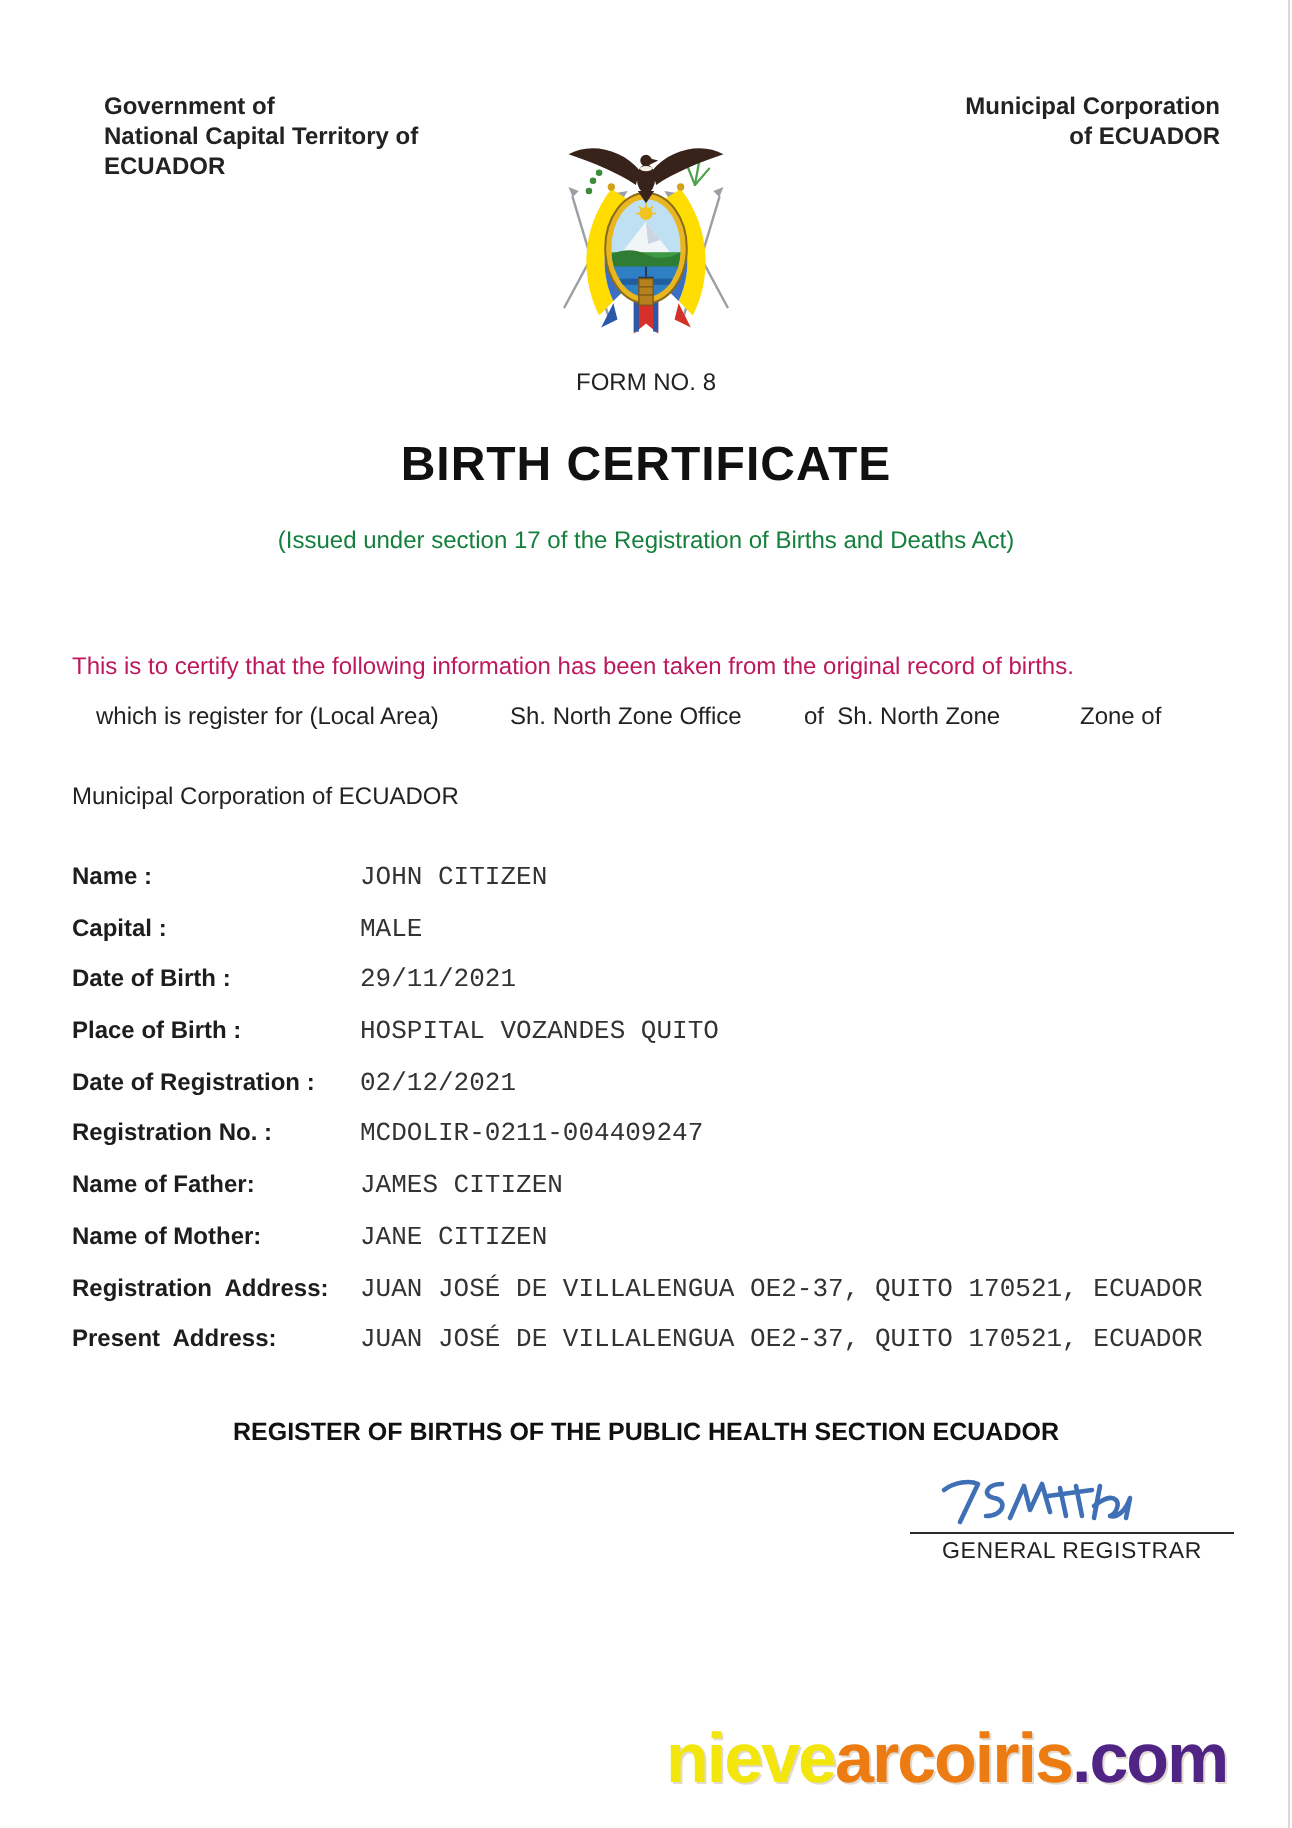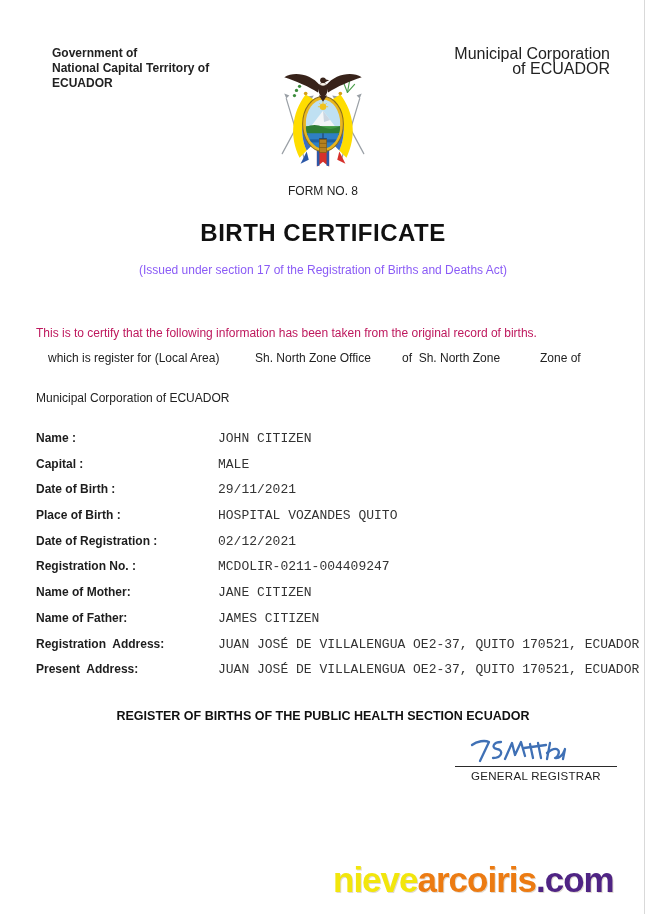--- a/index.html
+++ b/index.html
@@ -3,38 +3,38 @@
 <meta charset="utf-8">
 <style>
   html,body{margin:0;padding:0;background:#ffffff;}
   .page{
     position:relative;width:646px;height:914px;background:#ffffff;
     font-family:"Liberation Sans",sans-serif;color:#222;overflow:hidden;
   }
   .pre{white-space:pre;margin-left:12px;}
   
   .hdr-left{position:absolute;left:36px;top:46px;font-size:12px;font-weight:bold;line-height:15px;color:#222;margin-left:16px;}
-  .hdr-right{position:absolute;right:36px;top:46px;font-size:16px;font-weight:normal;line-height:15px;color:#222;text-align:right;}
+  .hdr-right{position:absolute;right:36px;top:46px;font-size:12px;font-weight:bold;line-height:15px;color:#222;text-align:right;}
   
   .emblem{position:absolute;left:272px;top:68px;width:102px;height:106px;}
   
   .form-no{position:absolute;left:0;top:184px;width:100%;text-align:center;font-size:12px;color:#222;}
   .title{position:absolute;left:0;top:219px;width:100%;text-align:center;font-size:24px;font-weight:bold;letter-spacing:.5px;color:#111;}
-  .subtitle{position:absolute;left:0;top:263px;width:100%;text-align:center;font-size:12px;color:#8b5cf6;}
+  .subtitle{position:absolute;left:0;top:263px;width:100%;text-align:center;font-size:12px;color:#15803d;}
   .certify{position:absolute;left:36px;top:306px;font-size:12px;color:#be185d;margin-top:20px;}
   .register-line{position:absolute;left:36px;top:351px;width:580px;height:16px;font-size:12px;color:#222;}
   .register-line span{position:absolute;top:0;}
   .rl-p1{left:0;}
   .rl-p2{left:207px;}
   .rl-p3{left:354px;}
   .rl-p4{left:492px;}
   .corporation{position:absolute;left:36px;top:391px;font-size:12px;color:#222;}
   
   .fields{position:absolute;left:36px;top:431px;width:580px;}
-  .frow{display:flex;height:25.7px;align-items:flex-start;gap:38px;}
+  .frow{display:flex;height:25.7px;align-items:flex-start;}
   .flabel{width:144px;font-size:12px;font-weight:bold;color:#1d1d1d;white-space:pre;flex:0 0 144px;}
   .fvalue{font-family:"Liberation Mono",monospace;font-size:13px;color:#333;white-space:pre;}
   
   .register-title{position:absolute;left:0;top:709px;width:100%;text-align:center;font-size:12.5px;font-weight:bold;color:#111;}
   .signature{position:absolute;left:466px;top:735px;width:118px;height:30px;}
   .sig-line{position:absolute;left:455px;top:766px;width:162px;height:1.4px;background:#2a2a2a;}
   .registrar{position:absolute;left:450px;top:770px;width:172px;text-align:center;font-size:11.5px;letter-spacing:.3px;color:#222;}
   
   .watermark{position:absolute;left:333px;top:860px;font-size:35px;font-weight:bold;letter-spacing:-1px;white-space:nowrap;
     text-shadow:1px 1px 0 rgba(90,50,0,.18);}
@@ -179,26 +179,26 @@
     </div>
     <div class="frow">
       <span class="flabel">Date of Registration :</span>
       <span class="fvalue">02/12/2021</span>
     </div>
     <div class="frow">
       <span class="flabel">Registration No. :</span>
       <span class="fvalue">MCDOLIR-0211-004409247</span>
     </div>
     <div class="frow">
+      <span class="flabel">Name of Father:</span>
+      <span class="fvalue">JAMES CITIZEN</span>
+    </div>
+    <div class="frow">
       <span class="flabel">Name of Mother:</span>
       <span class="fvalue">JANE CITIZEN</span>
-    </div>
-    <div class="frow">
-      <span class="flabel">Name of Father:</span>
-      <span class="fvalue">JAMES CITIZEN</span>
     </div>
     <div class="frow">
       <span class="flabel">Registration  Address:</span>
       <span class="fvalue">JUAN JOSÉ DE VILLALENGUA OE2-37, QUITO 170521, ECUADOR</span>
     </div>
     <div class="frow">
       <span class="flabel">Present  Address:</span>
       <span class="fvalue">JUAN JOSÉ DE VILLALENGUA OE2-37, QUITO 170521, ECUADOR</span>
     </div>
   </div>

